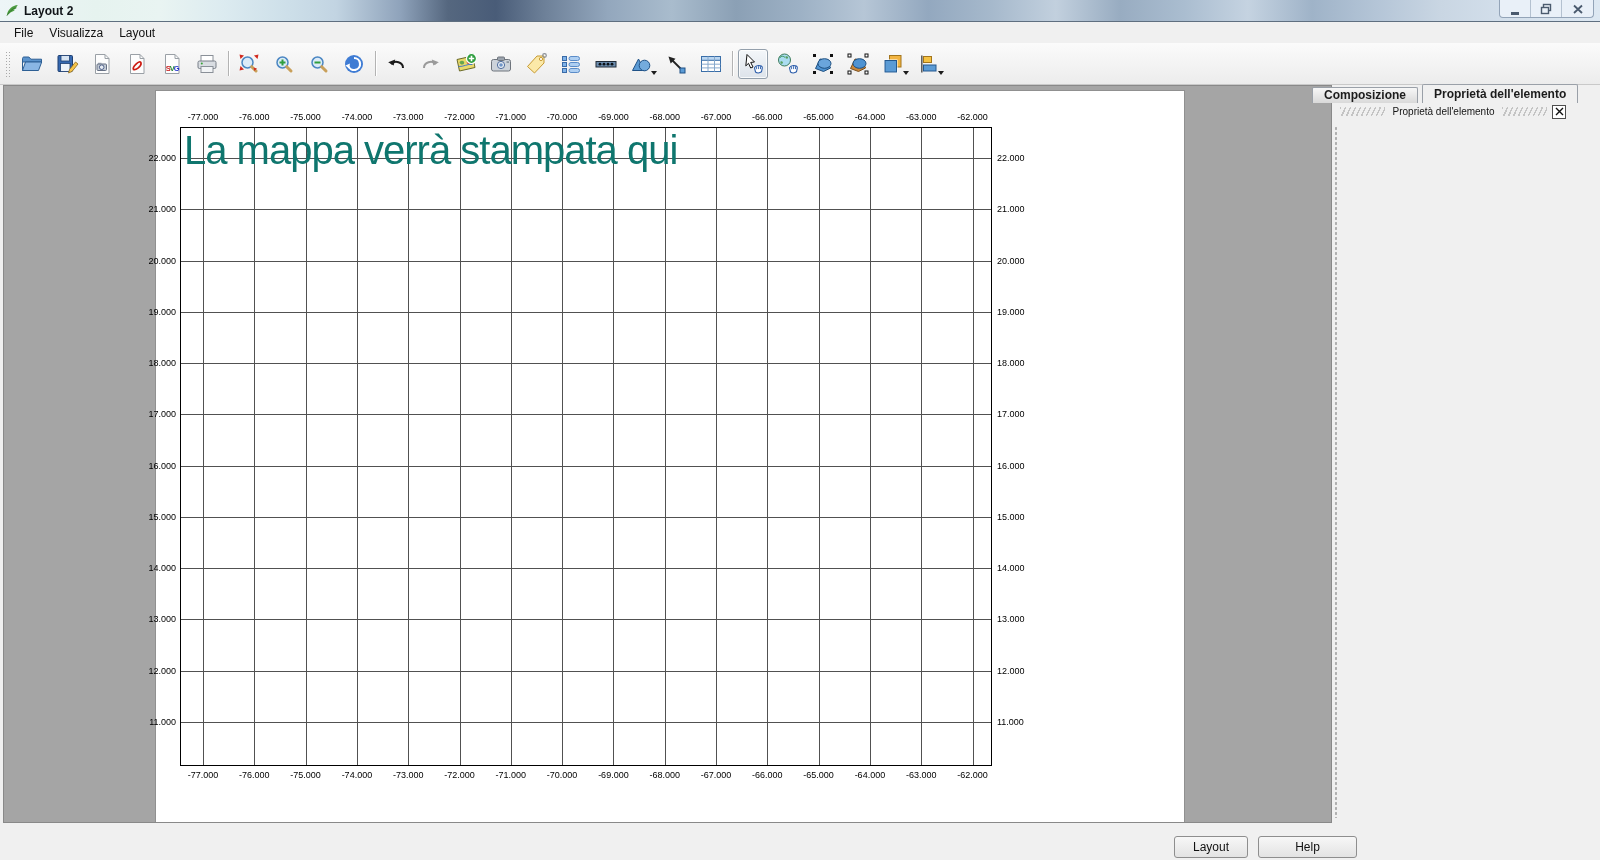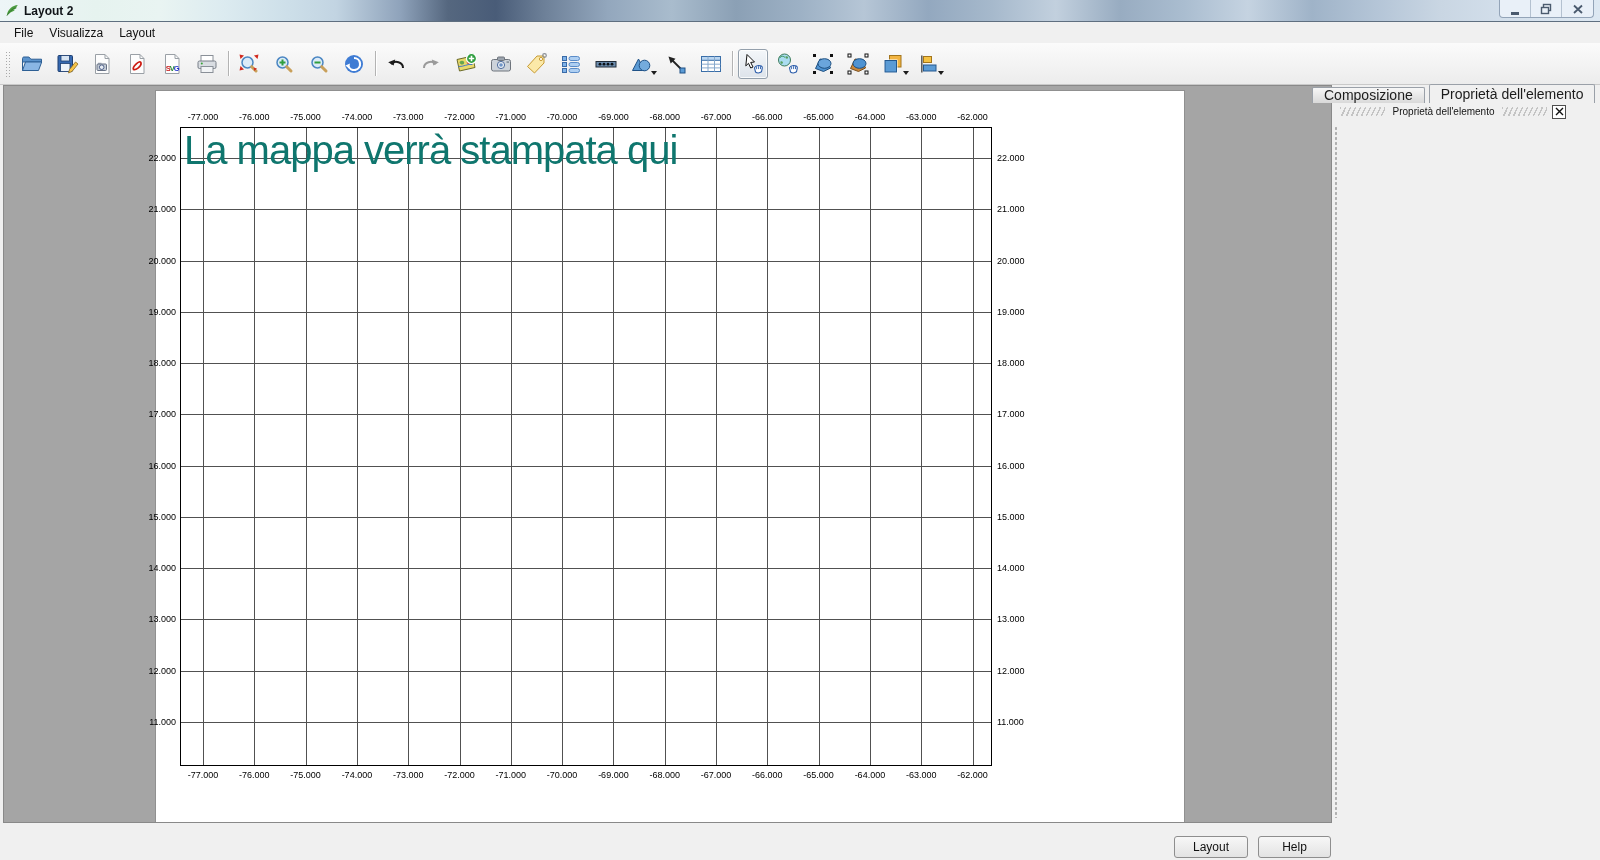--- a/index.html
+++ b/index.html
@@ -54,38 +54,38 @@
   #page{position:absolute;left:152px;top:5px;width:1028px;height:740px;background:#fff;box-shadow:0 0 0 1px #909090;}
   #map-item{position:absolute;left:24px;top:36px;width:812px;height:639px;border:1px solid #000;}
   .gline{position:absolute;background:#515151;}
   .glabel{position:absolute;font-size:9px;line-height:11px;color:#000;white-space:nowrap;}
   #map-placeholder{
     position:absolute;left:28px;top:30px;z-index:2;font-size:40px;line-height:58px;
     color:#0f766e;white-space:nowrap;letter-spacing:-1px;
   }
   
   #tabbar{position:absolute;left:1312px;top:84px;height:19px;display:flex;align-items:flex-end;gap:4px;}
-  .tab{font-size:14px;padding:0 11px;border:1px solid #9aa0a8;border-bottom:none;
-    border-radius:2px 2px 0 0;height:16px;line-height:15px;background:linear-gradient(#f7f7f7,#d9d9d9);color:#1c1c1c;}
+  .tab{font-size:12px;padding:0 11px;border:1px solid #9aa0a8;border-bottom:none;
+    border-radius:2px 2px 0 0;height:16px;line-height:15px;background:linear-gradient(#f7f7f7,#d9d9d9);color:#1c1c1c;font-weight:bold;}
   .tab.active{height:19px;line-height:18px;background:#f0f0f0;position:relative;z-index:2;box-shadow:0 1px 0 #f0f0f0;}
   #dock-titlebar{position:absolute;left:1340px;top:104px;width:226px;height:15px;display:flex;align-items:center;}
   .hatch{flex:1;height:9px;background:repeating-linear-gradient(115deg,#c4c4c4 0 1.5px,transparent 1.5px 4.5px);}
   #dock-title{font-size:10px;padding:0 8px;white-space:nowrap;color:#141414;}
   #dock-close{width:14px;height:14px;margin-left:5px;border:1px solid #4e4e4e;background:#fff;
     display:flex;align-items:center;justify-content:center;}
   #dock-separator{position:absolute;left:1334px;top:126px;width:5px;height:692px;
     background-image:radial-gradient(circle,#aeaeae 34%,transparent 42%);background-size:4px 5px;}
   
   .dlg-btn{
     position:absolute;height:22px;border:1px solid #8e8e8e;border-radius:3px;
     background:linear-gradient(#f7f7f7,#e3e3e3);font-size:12px;font-family:"Liberation Sans",sans-serif;
     display:flex;align-items:center;justify-content:center;color:#111;
   }
   #btn-close{left:1174px;top:836px;width:74px;}
-  #btn-help{left:1258px;top:836px;width:73px;}
+  #btn-help{left:1258px;top:836px;width:99px;}
 </style>
 </head>
 <body>
 
 <div id="window">
 
   <div id="titlebar">
     <span id="app-icon">
       <svg viewBox="0 0 16 16">
           <path d="M2 13C3 6.2 8 2.6 13.6 2c-1 1.6-1.2 2.4-3.6 3 1.4.2 2-.2 2.6 0-1 1.1-2.6 1.6-4.1 1.8 1 .3 1.8 0 2.3.4-2.2 2.3-4.6 1.7-6.4 4.2z" fill="#4a9c3f"></path>

